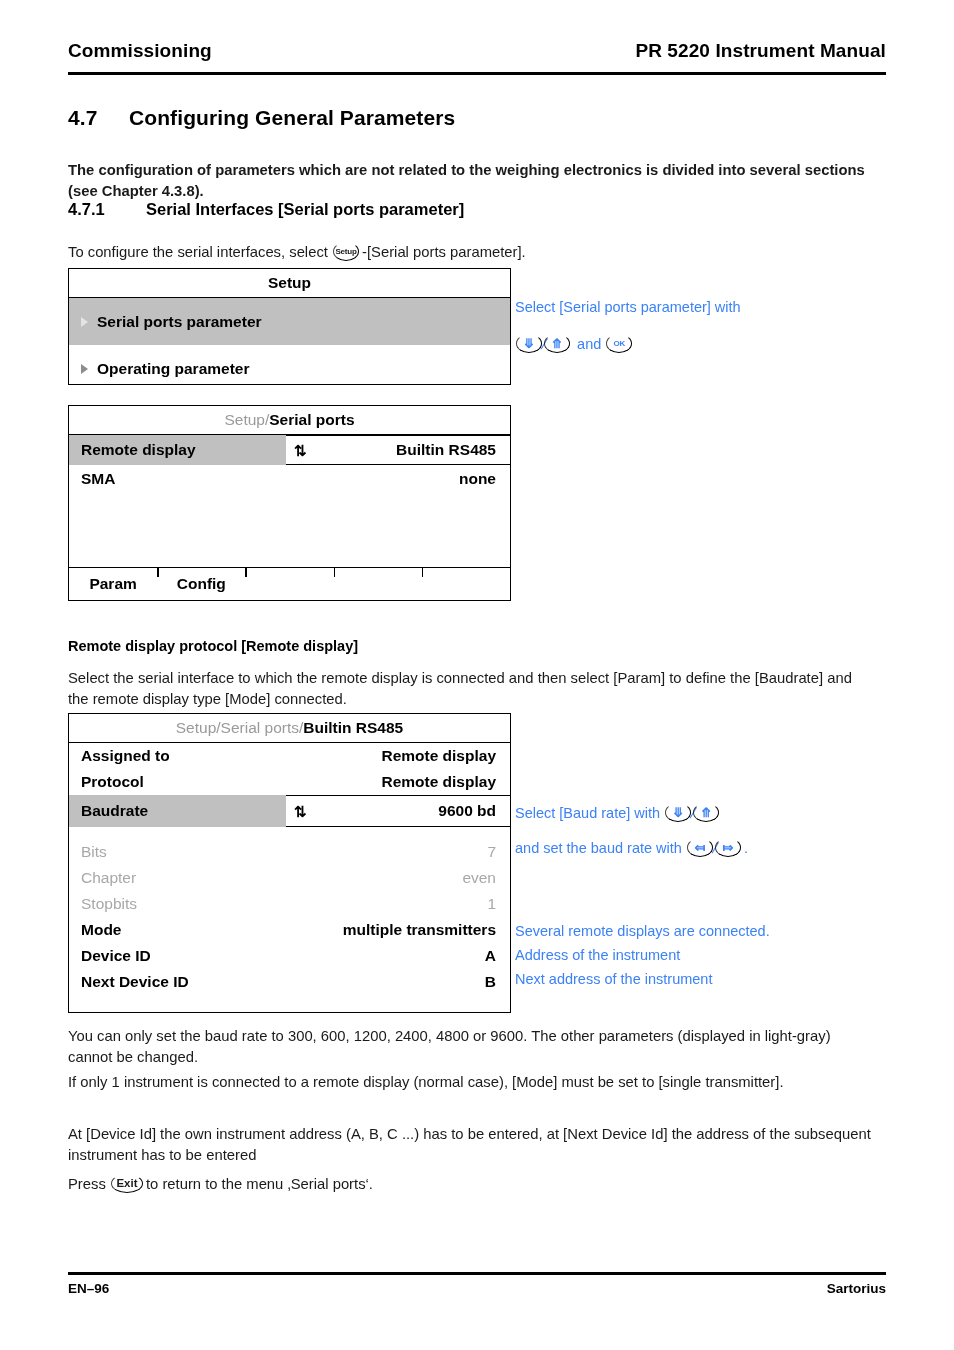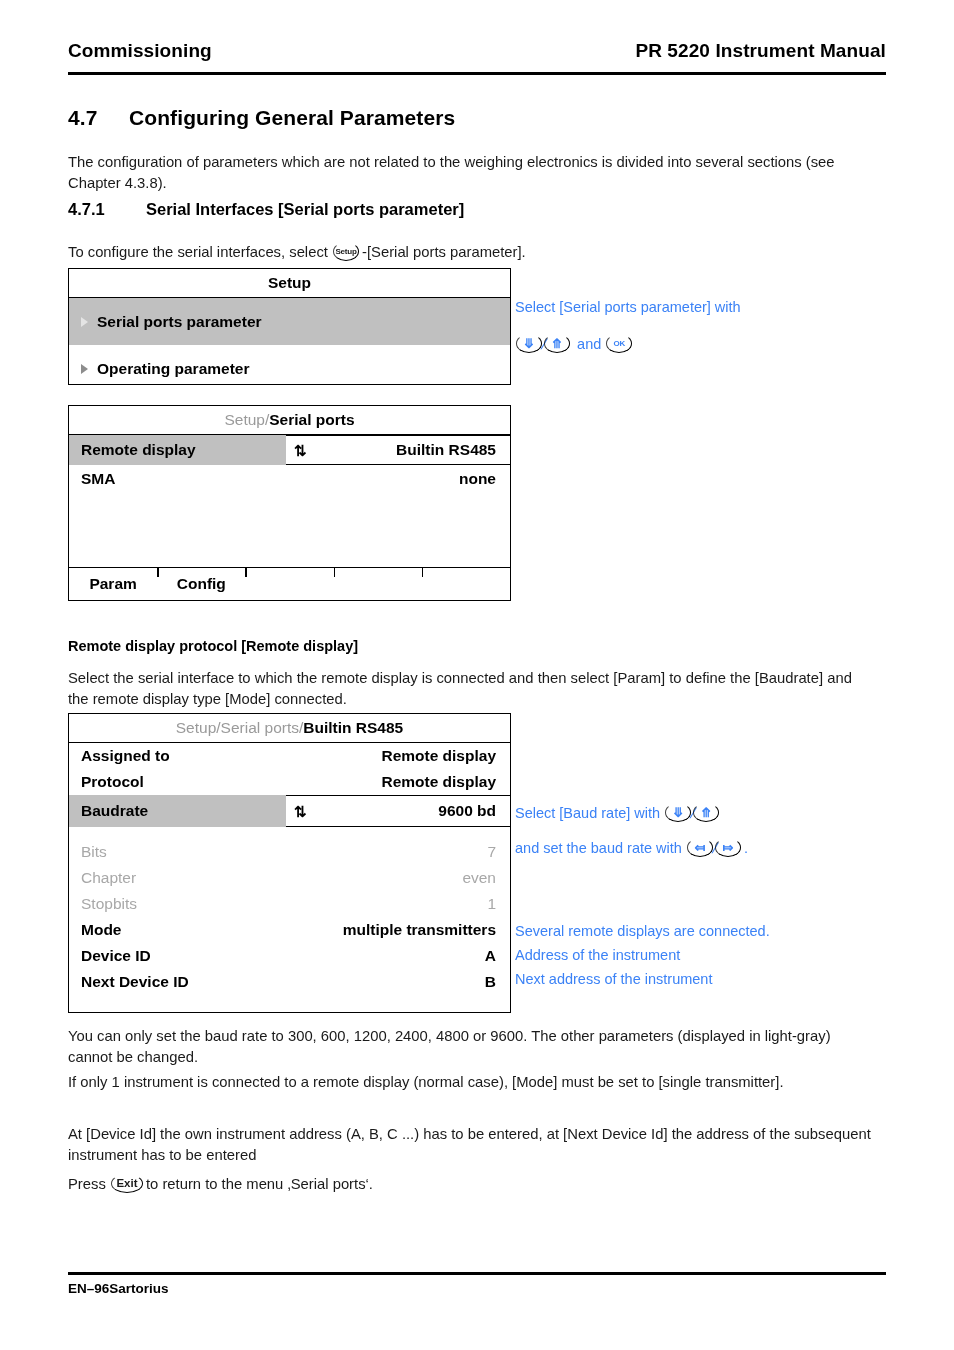--- a/index.html
+++ b/index.html
@@ -70,21 +70,21 @@
     font-weight: bold;
   }
 
   
   .para {
     position: absolute;
     font-size: 14.8px;
     line-height: 21px;
     color: #1a1a1a;
   }
-  .p-intro   { left: 68px; top: 152px;  width: 800px; }
+  .p-intro   { left: 68px; top: 160px;  width: 800px; font-weight: bold; }
   .p-select  { left: 68px; top: 242px;  width: 800px; }
   .p-remsel  { left: 68px; top: 668px;  width: 790px; }
   .p-baud    { left: 68px; top: 1026px; width: 800px; }
   .p-one     { left: 68px; top: 1072px; width: 830px; }
   .p-more    { left: 68px; top: 1098px; width: 830px; }
   .p-devid   { left: 68px; top: 1124px; width: 810px; }
   .p-press   { left: 68px; top: 1174px; width: 800px; }
 
   
   .key {
@@ -252,20 +252,21 @@
     left: 68px; top: 1272px;
     width: 818px;
     height: 3px;
     background: #000;
   }
   .footer {
     position: absolute;
     left: 68px; top: 1281px;
     width: 818px;
     display: flex;
+    justify-content: space-between;
     font-size: 13.5px;
     font-weight: bold;
   }
 </style>
 </head>
 <body>
 
 <div class="page">
 
   <div class="runhead">

